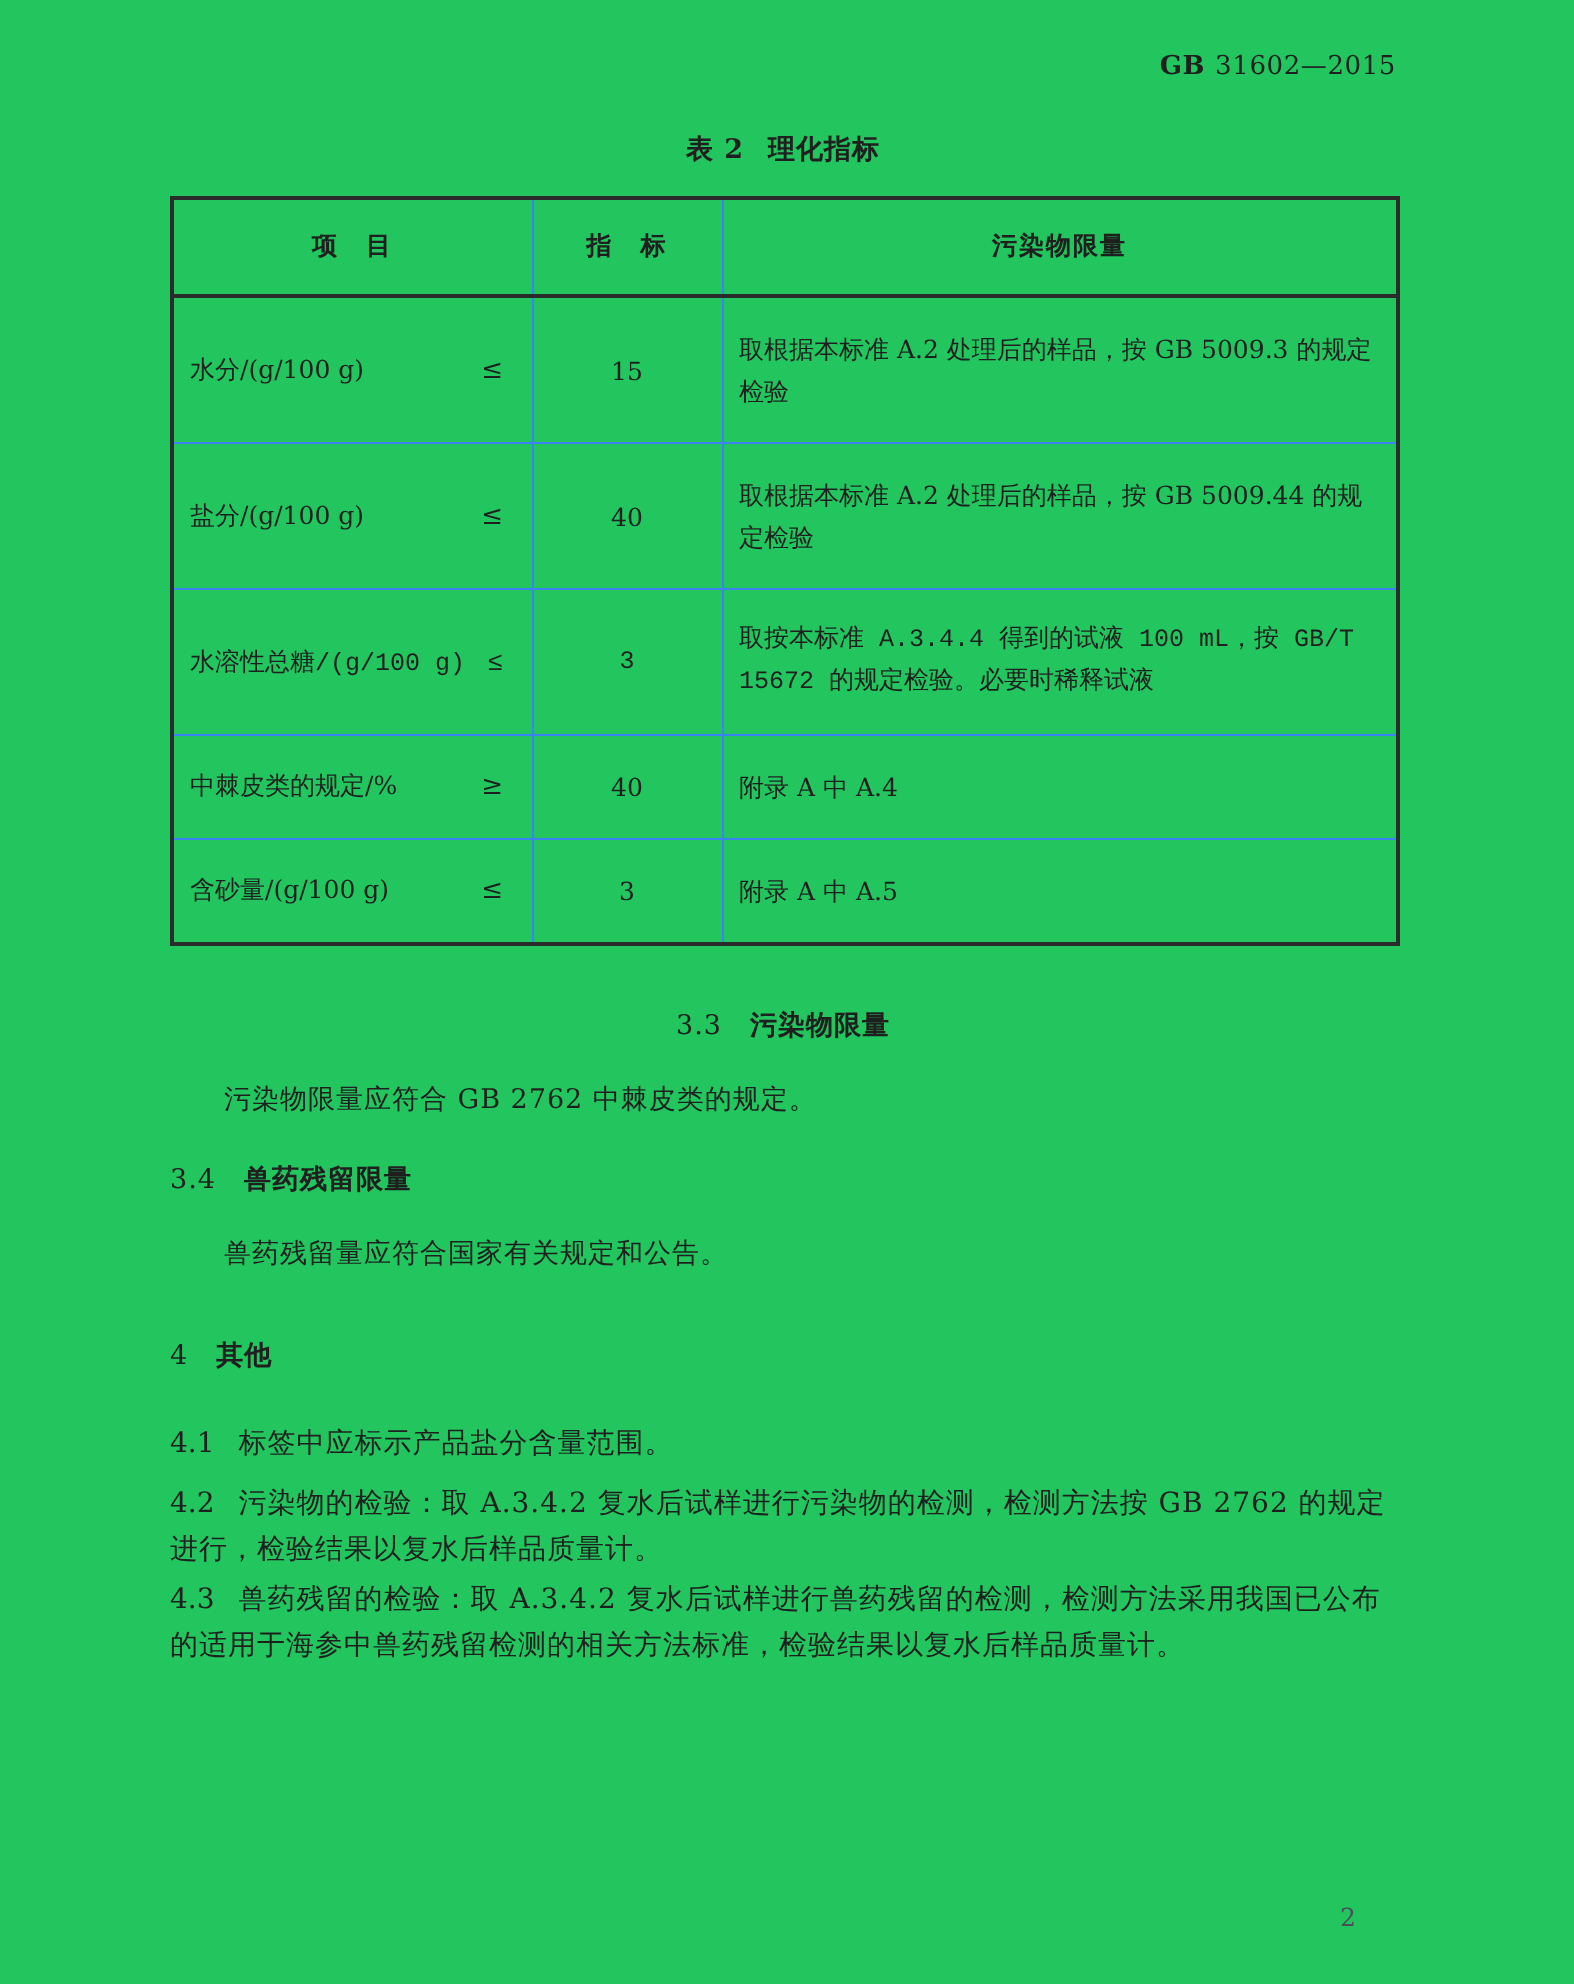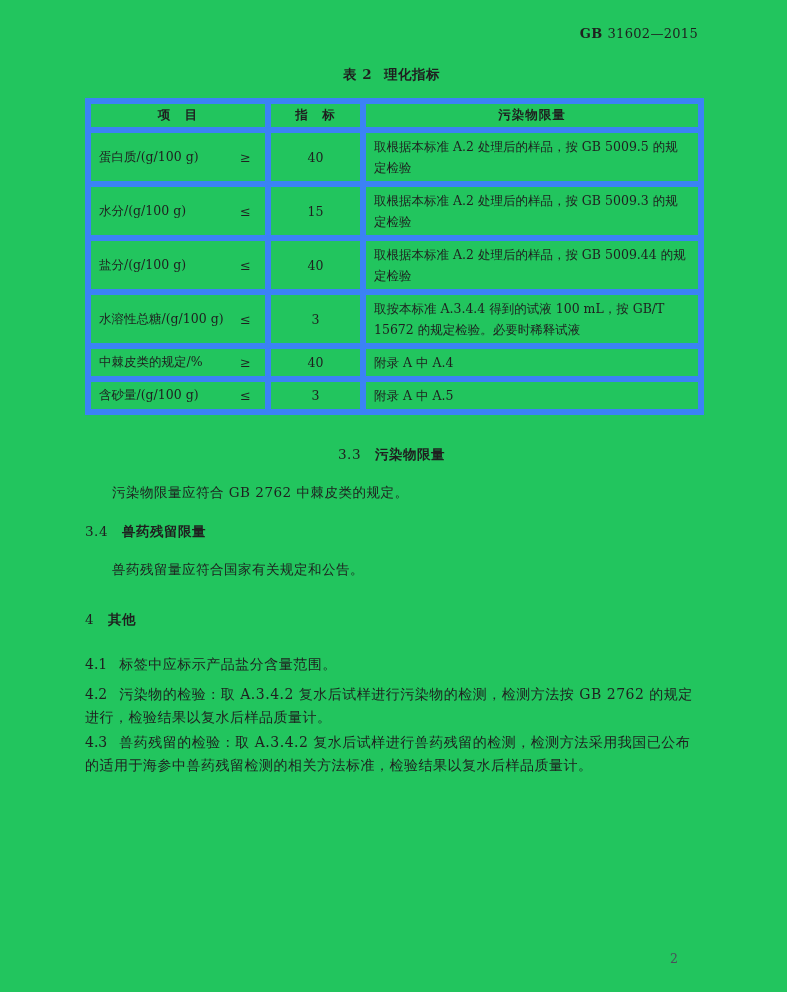--- a/index.html
+++ b/index.html
@@ -36,33 +36,33 @@
   .table-title .title-prefix { margin-right: 12px; }
   table.phys-table {
     margin-top: 14px;
     width: 613px;
     border-collapse: collapse;
     border: 2px solid #2b2b2b;
     font-size: 12.5px;
     table-layout: fixed;
   }
   table.phys-table th, table.phys-table td {
-    border: 6px solid #3b82f6;
+    border: 1px solid #3b82f6;
     vertical-align: middle;
-    padding: 3px 8px;
+    padding: 15px 8px;
   }
   table.phys-table thead th {
     font-weight: bold;
     text-align: center;
     height: 26px;
     border-bottom: 2px solid #2b2b2b;
     letter-spacing: 1px;
   }
   table.phys-table tbody tr { height: 27px; }
-  table.phys-table tbody tr.tall { height: 50px; }
+  table.phys-table tbody tr.tall { height: 50px; font-family: Liberation Mono, monospace; }
   td.c-item {
     text-align: left;
   }
   td.c-item .item-cell {
     display: flex;
     justify-content: space-between;
     align-items: center;
   }
   td.c-item .rel { padding-right: 6px; font-size: 13px; }
   td.c-val { text-align: center; }
@@ -127,30 +127,20 @@
         <tr>
           <th>项　目</th>
           <th>指　标</th>
           <th>污染物限量</th>
         </tr>
       </thead>
       <tbody>
         <tr>
           <td class="c-item">
               <span class="item-cell">
-                <span>蛋白质/(g/100 g)</span>
-                <span class="rel">≥</span>
-              </span>
-            </td>
-          <td class="c-val">40</td>
-          <td class="c-method">取根据本标准 A.2 处理后的样品，按 GB 5009.5 的规定检验</td>
-        </tr>
-        <tr>
-          <td class="c-item">
-              <span class="item-cell">
                 <span>水分/(g/100 g)</span>
                 <span class="rel">≤</span>
               </span>
             </td>
           <td class="c-val">15</td>
           <td class="c-method">取根据本标准 A.2 处理后的样品，按 GB 5009.3 的规定检验</td>
         </tr>
         <tr>
           <td class="c-item">
               <span class="item-cell">

